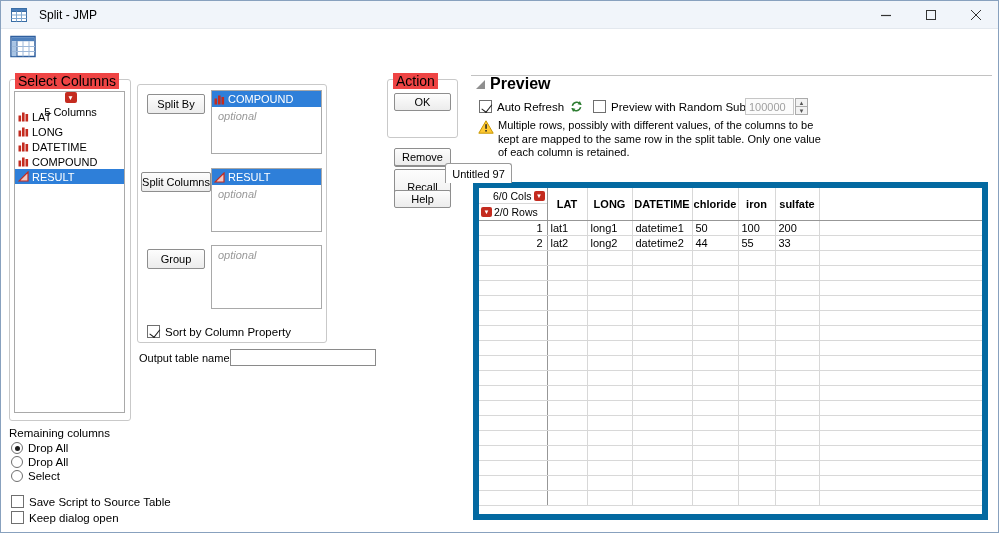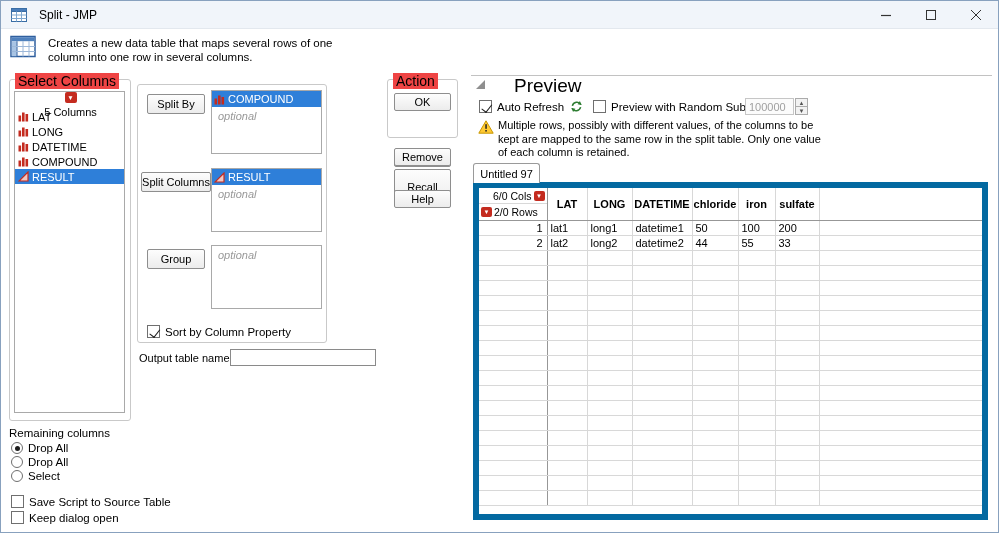--- a/index.html
+++ b/index.html
@@ -33,28 +33,28 @@
 .radio{width:12px;height:12px;border:1px solid #6F6F6F;border-radius:50%;background:#fff;position:relative;flex:none;display:inline-block;}
 .radio.selected::after{content:"";position:absolute;left:2.5px;top:2.5px;width:5px;height:5px;border-radius:50%;background:#1C1C1C;}
 .opt-label{font-size:11.5px;white-space:nowrap;}
 .opt-row{height:14px;display:flex;align-items:center;gap:5px;}
 .checks-block .opt-row{height:15px;margin-bottom:1px;}
 .plain-label{position:absolute;font-size:11px;white-space:nowrap;}
 .text-input{position:absolute;border:1px solid #8A8A8A;background:#fff;font:11px "Liberation Sans",sans-serif;padding:0 3px;}
 .text-input.disabled{color:#A0A0A0;background:#FBFBFB;border-color:#C6C6C6;}
 .preview-top-line{position:absolute;left:470px;top:74px;width:521px;height:0;border-top:1px solid #C2C2C2;}
 .disclosure{position:absolute;left:475px;top:79px;width:0;height:0;border-bottom:9px solid #8F8F8F;border-left:9px solid transparent;}
-.preview-title{position:absolute;left:489px;top:74px;font-size:19px;font-weight:normal;margin-left:24px;}
+.preview-title{position:absolute;left:489px;top:74px;font-size:16px;font-weight:bold;}
 .refresh-btn{position:absolute;left:566px;top:97px;width:18px;height:17px;display:flex;align-items:center;justify-content:center;}
 .spinner{position:absolute;left:794px;top:97px;width:13px;height:17px;display:flex;flex-direction:column;}
 .spin{flex:1;border:1px solid #ABABAB;background:#F2F2F2;display:flex;align-items:center;justify-content:center;font-size:6px;color:#555;}
 .spin + .spin{border-top:none;}
 .warn-icon{position:absolute;left:477px;top:119px;}
 .warn-text{position:absolute;left:497px;top:118px;font-size:11px;line-height:13.5px;white-space:nowrap;}
-.tab{position:absolute;left:472px;top:162px;width:67px;height:20px;background:#fff;border:1px solid #9A9A9A;border-bottom:none;border-radius:3px 3px 0 0;display:flex;align-items:center;justify-content:center;font-size:11px;z-index:3;}
+.tab{position:absolute;left:444px;top:162px;width:67px;height:20px;background:#fff;border:1px solid #9A9A9A;border-bottom:none;border-radius:3px 3px 0 0;display:flex;align-items:center;justify-content:center;font-size:11px;z-index:3;}
 .table-wrap{position:absolute;left:472px;top:181px;width:515px;height:338px;border:6px solid #0369a1;background:#fff;overflow:hidden;z-index:1;}
 .jmp-table{border-collapse:collapse;table-layout:fixed;width:513px;font-size:11px;}
 .jmp-table th,.jmp-table td{border-right:1px solid #D8D8D8;border-bottom:1px solid #D8D8D8;height:15px;padding:0 3px;overflow:hidden;white-space:nowrap;font-weight:normal;text-align:left;}
 .jmp-table .colhead{font-weight:bold;text-align:center;border-bottom-color:#979797;height:32px;padding:0 1px;}
 .jmp-table .corner{padding:0;border-right-color:#979797;border-bottom-color:#979797;height:32px;}
 .corner-top,.corner-bot{height:16px;display:flex;align-items:center;font-size:10.5px;padding:0 2px;gap:2px;}
 .corner-top{justify-content:flex-end;border-bottom:1px solid #D8D8D8;}
 .corner-bot{justify-content:flex-start;}
 .corner .red-tri{width:11px;height:10px;font-size:6px;}
 .jmp-table .rowhead{border-right-color:#979797;text-align:right;padding-right:4px;}
@@ -103,21 +103,20 @@
       <rect x="1" y="1.5" width="24" height="20" fill="#fff" stroke="#2F5F9E" stroke-width="1.5"></rect>
       <rect x="1.8" y="2.2" width="22.4" height="4" fill="#4F81BD"></rect>
       <rect x="1.8" y="6.2" width="5" height="15" fill="#A8C4E4"></rect>
       <line x1="7" y1="6.2" x2="7" y2="21.5" stroke="#2F5F9E"></line>
       <line x1="13" y1="6.2" x2="13" y2="21.5" stroke="#9DB8D9"></line>
       <line x1="19" y1="6.2" x2="19" y2="21.5" stroke="#9DB8D9"></line>
       <line x1="1.8" y1="11.5" x2="25" y2="11.5" stroke="#9DB8D9"></line>
       <line x1="1.8" y1="16.5" x2="25" y2="16.5" stroke="#9DB8D9"></line>
     </svg>
   </div>
-  <div class="desc-text"><span>Creates a new data table that maps several rows of one</span><br><span>column into one row in several columns.</span></div>
 
   <div class="group select-group"></div>
   <span class="group-label" style="left:14px;top:72px;">Select Columns</span>
   <div class="columns-list">
     <div class="list-header">
       <span class="red-tri">▼</span>
       <span>5 Columns</span>
     </div>
     <div>
         <div class="col-item">

